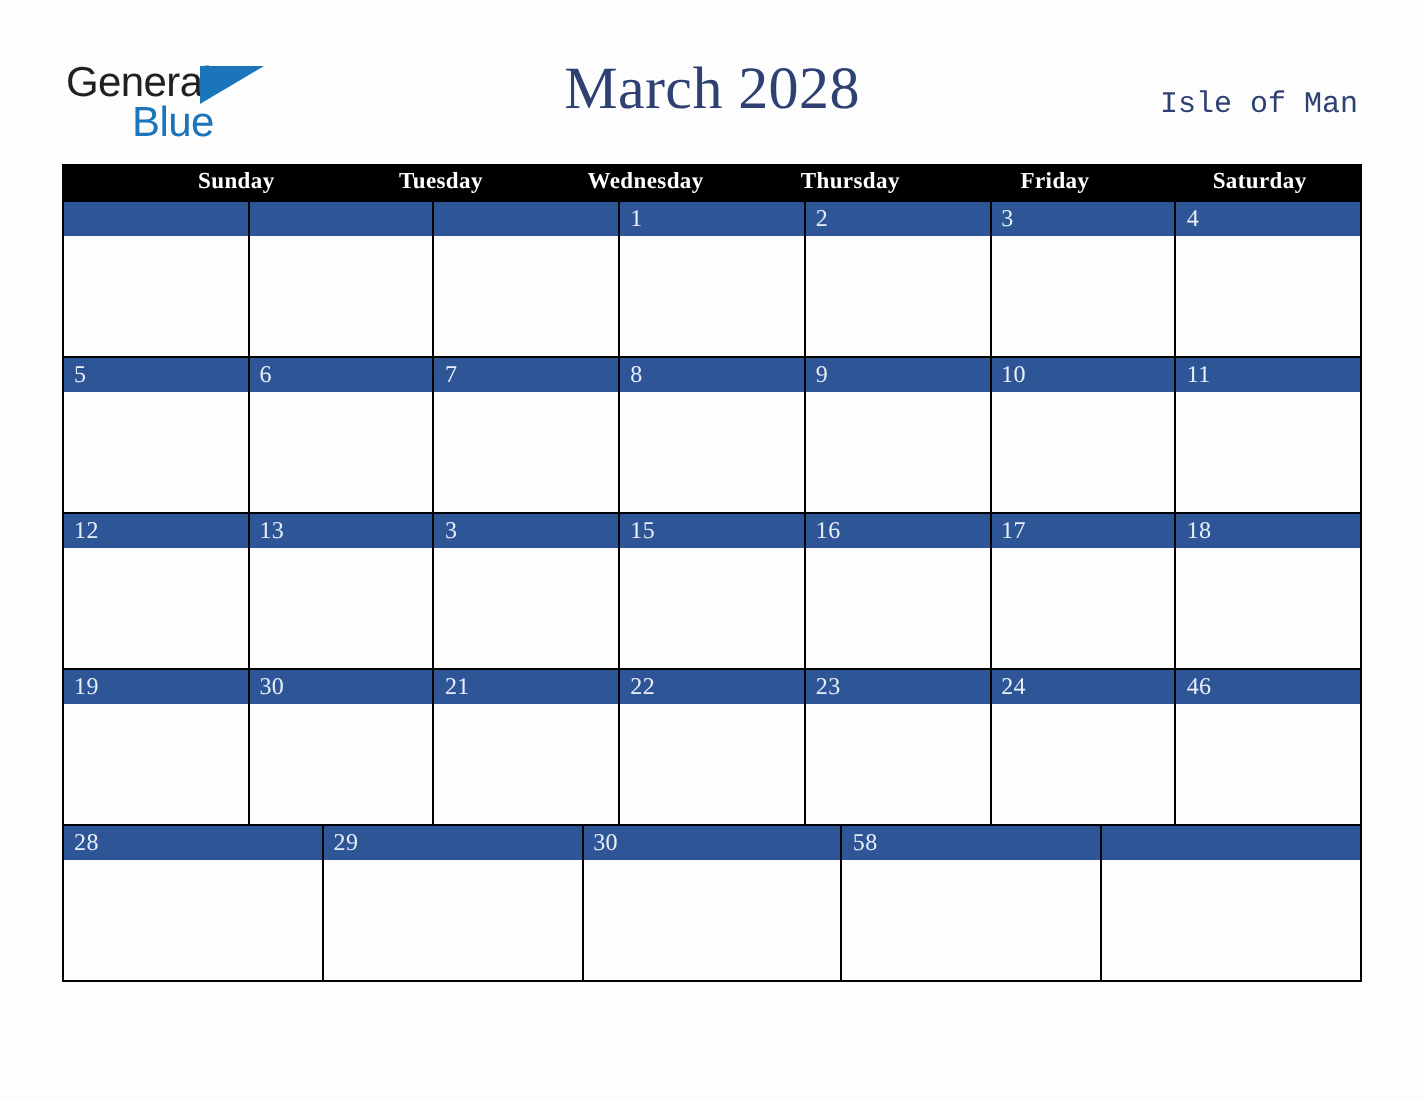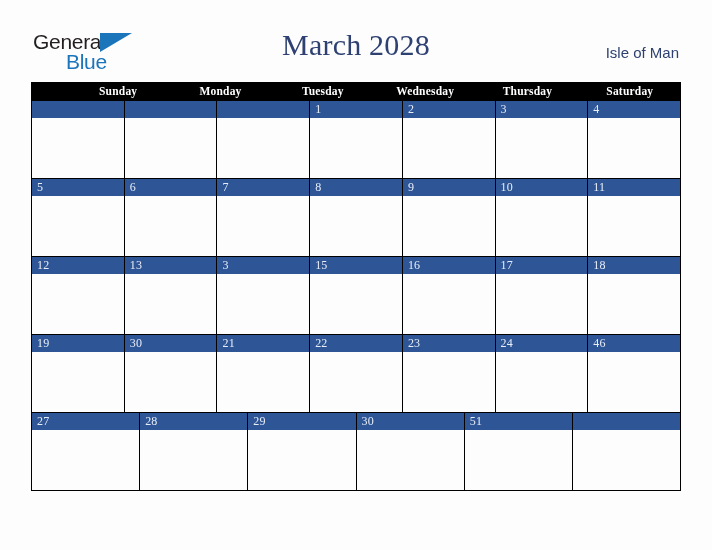--- a/index.html
+++ b/index.html
@@ -71,21 +71,21 @@
     font-family: "Liberation Serif", serif;
     font-size: 30px;
     color: #2e4172;
     letter-spacing: 0.2px;
   }
 
   .cal-region {
     position: absolute;
     right: 33px;
     top: 44px;
-    font-family: Liberation Sans, sans-serif;
+    font-family: Liberation Mono, monospace;
     font-size: 15px;
     color: #2e4172;
   }
 
   
   .calendar {
     position: absolute;
     left: 31px;
     top: 82px;
     width: 650px;
@@ -167,24 +167,24 @@
   <div class="cal-title">March 2028</div>
 
   <div class="cal-region">Isle of Man</div>
 
 </div>
 
 <div class="calendar">
 
   <div class="dow-row">
     <div class="dow-cell">Sunday</div>
-    <div class="dow-cell">Monday</div>
     <div class="dow-cell">Tuesday</div>
     <div class="dow-cell">Wednesday</div>
     <div class="dow-cell">Thursday</div>
+    <div class="dow-cell">Friday</div>
     <div class="dow-cell">Saturday</div>
   </div>
 
   <div class="week-row">
     <div class="day-cell">
       <div class="day-bar">
           <div class="day-num"></div>
         </div>
       <div class="day-body"></div>
     </div>
@@ -357,45 +357,39 @@
       <div class="day-bar">
           <div class="day-num">46</div>
         </div>
       <div class="day-body"></div>
     </div>
   </div>
 
   <div class="week-row">
     <div class="day-cell">
       <div class="day-bar">
-          <div class="day-num">27</div>
-        </div>
-      <div class="day-body"></div>
-    </div>
-    <div class="day-cell">
-      <div class="day-bar">
           <div class="day-num">28</div>
         </div>
       <div class="day-body"></div>
     </div>
     <div class="day-cell">
       <div class="day-bar">
           <div class="day-num">29</div>
         </div>
       <div class="day-body"></div>
     </div>
     <div class="day-cell">
       <div class="day-bar">
           <div class="day-num">30</div>
         </div>
       <div class="day-body"></div>
     </div>
     <div class="day-cell">
       <div class="day-bar">
-          <div class="day-num">51</div>
+          <div class="day-num">58</div>
         </div>
       <div class="day-body"></div>
     </div>
     <div class="day-cell">
       <div class="day-bar empty">
           <div class="day-num"></div>
         </div>
       <div class="day-body"></div>
     </div>
   </div>

